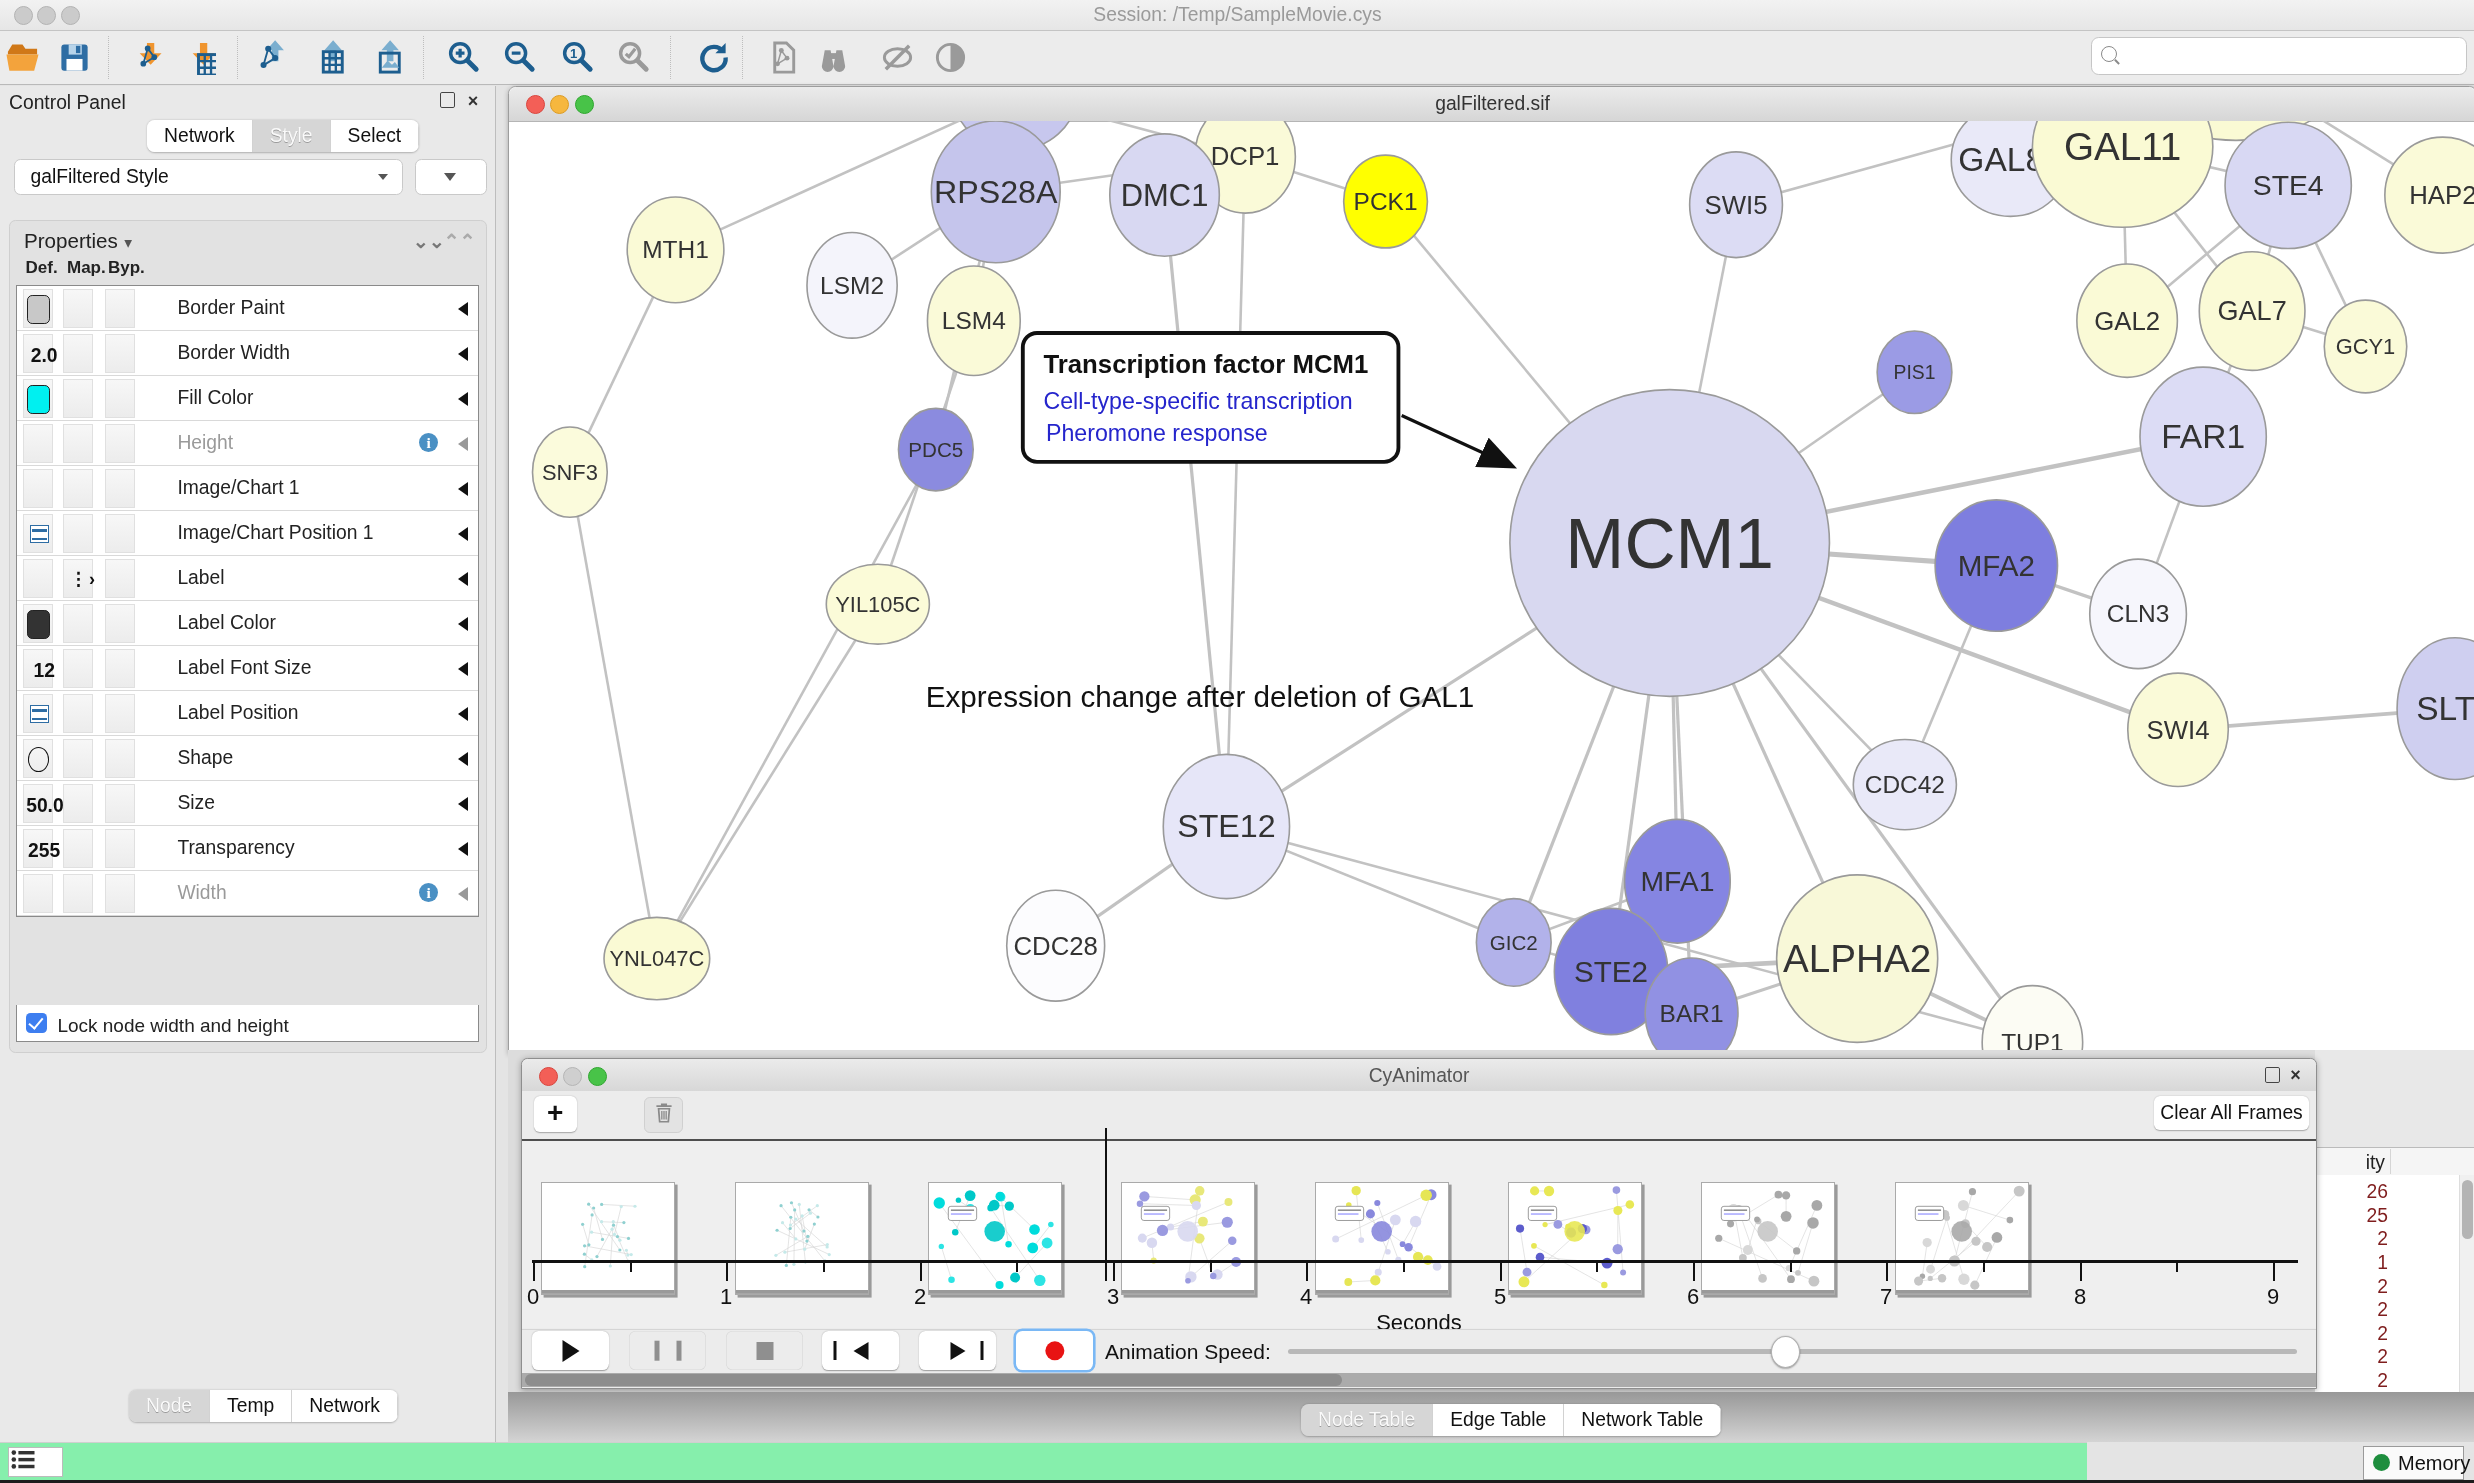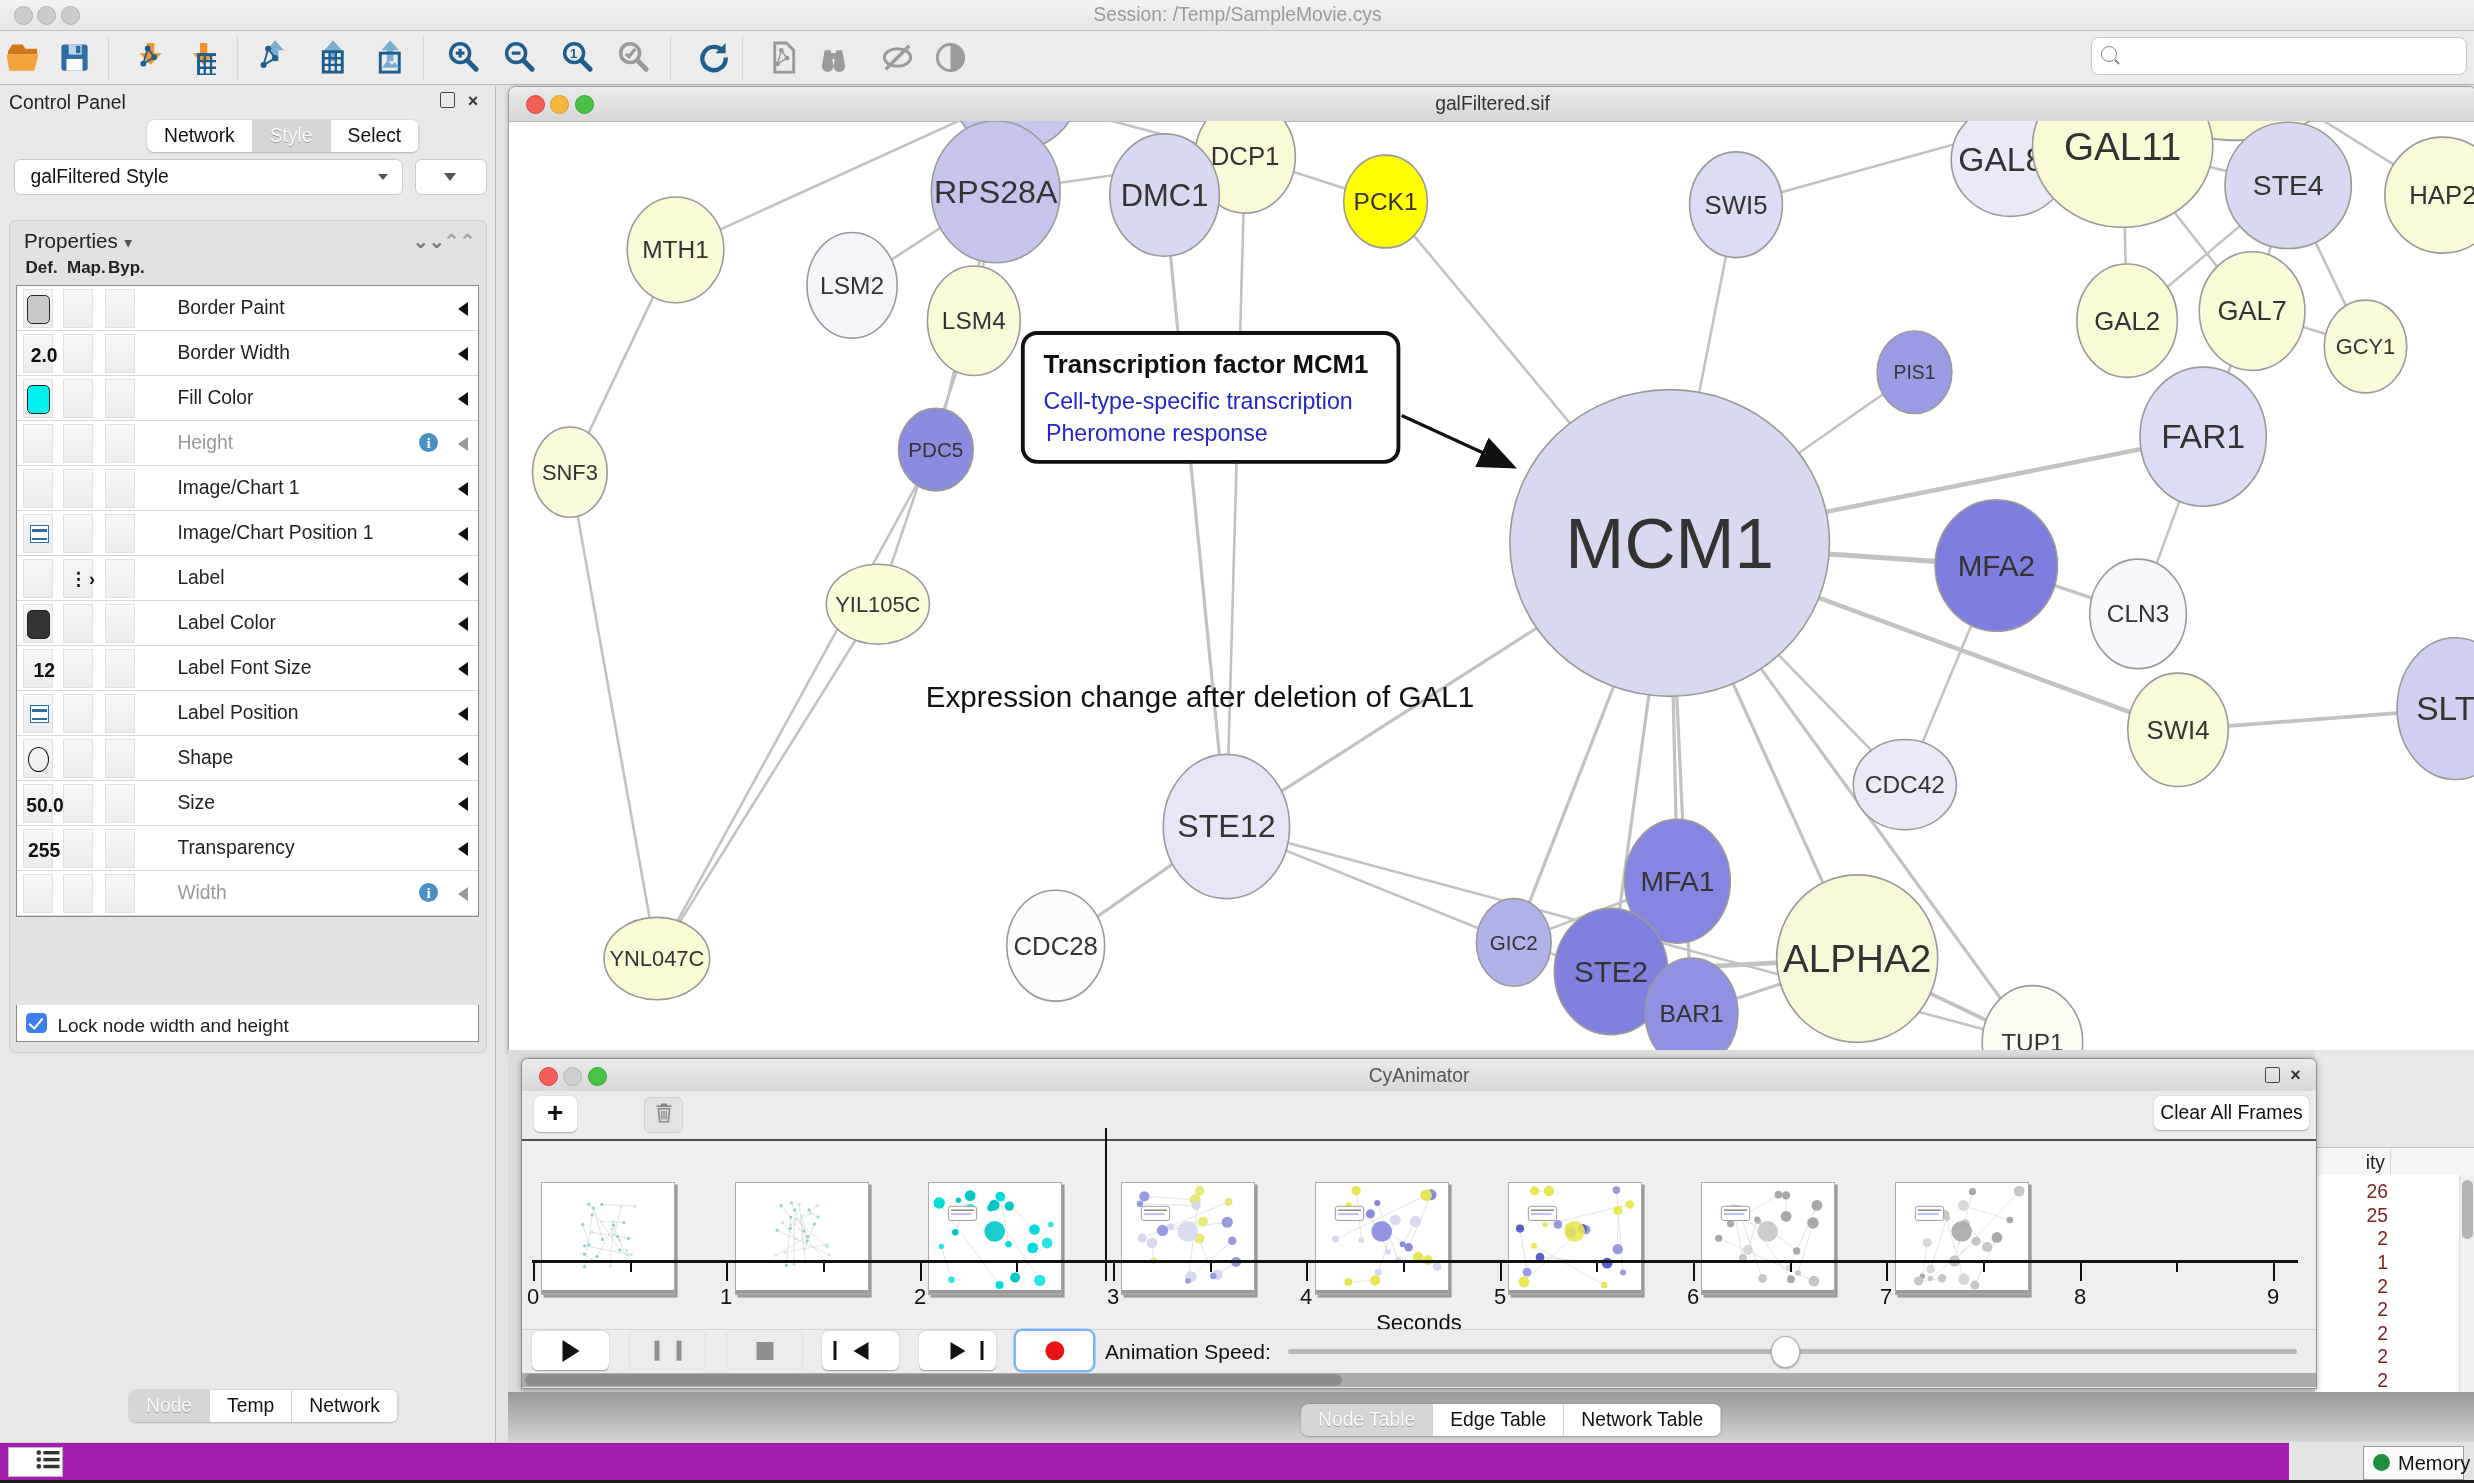--- a/index.html
+++ b/index.html
@@ -100,21 +100,21 @@
   #res-col1{position:absolute;left:0;top:3.9px;width:70px;text-align:right;}
   #res-col2{position:absolute;left:82px;top:3.9px;margin-top:20px;}
   #res-div{position:absolute;left:75px;top:1.3px;width:1.3px;height:24.5px;background:#d5d5d5;}
   #res-body{position:absolute;left:0;top:125px;width:144px;height:217px;background:#fff;}
   .res-val{position:absolute;left:6px;width:67px;text-align:right;font-size:19.3px;color:#7f1d1d;}
   #res-scroll{position:absolute;left:144px;top:125px;width:15.5px;height:217px;background:#f0f0f0;border-left:0.6px solid #ddd;}
   #res-thumb{position:absolute;left:1.9px;top:5.2px;width:11px;height:59px;background:#b4b4b4;border-radius:5.8px;}
   
   #gray-strip{left:508px;top:1050px;width:1967px;height:342px;background:#dcdcdc;}
   #table-tabs-bar{left:508px;top:1392px;width:1967px;height:50px;background:linear-gradient(#989898,#d4d4d4);}
-  #status-bar{left:0;top:1442px;width:2289px;height:37px;background:#a21caf;border-top:0.6px solid #cfcfcf;text-align:right;}
+  #status-bar{left:0;top:1442px;width:2087px;height:37px;background:#86efac;border-top:0.6px solid #cfcfcf;}
   #list-btn{position:absolute;left:7.7px;top:3.9px;width:53px;height:28px;background:#fff;border:0.6px solid #bbb;}
   #memory-btn{position:absolute;left:2363px;top:2.6px;width:99px;height:32px;background:#fafafa;border:1.3px solid #9a9a9a;}
   #mem-dot{position:absolute;left:9px;top:7.7px;width:17px;height:17px;border-radius:50%;background:#1e8e3e;}
   #memory-label{position:absolute;left:34px;top:5.8px;font-size:20px;color:#111;}
   #screen-edge{left:0;top:1480px;width:2475px;height:3.9px;background:#1c1c1c;}
   svg text{font-family:"Liberation Sans",sans-serif;}
 </style>
 </head>
 <body>
 

